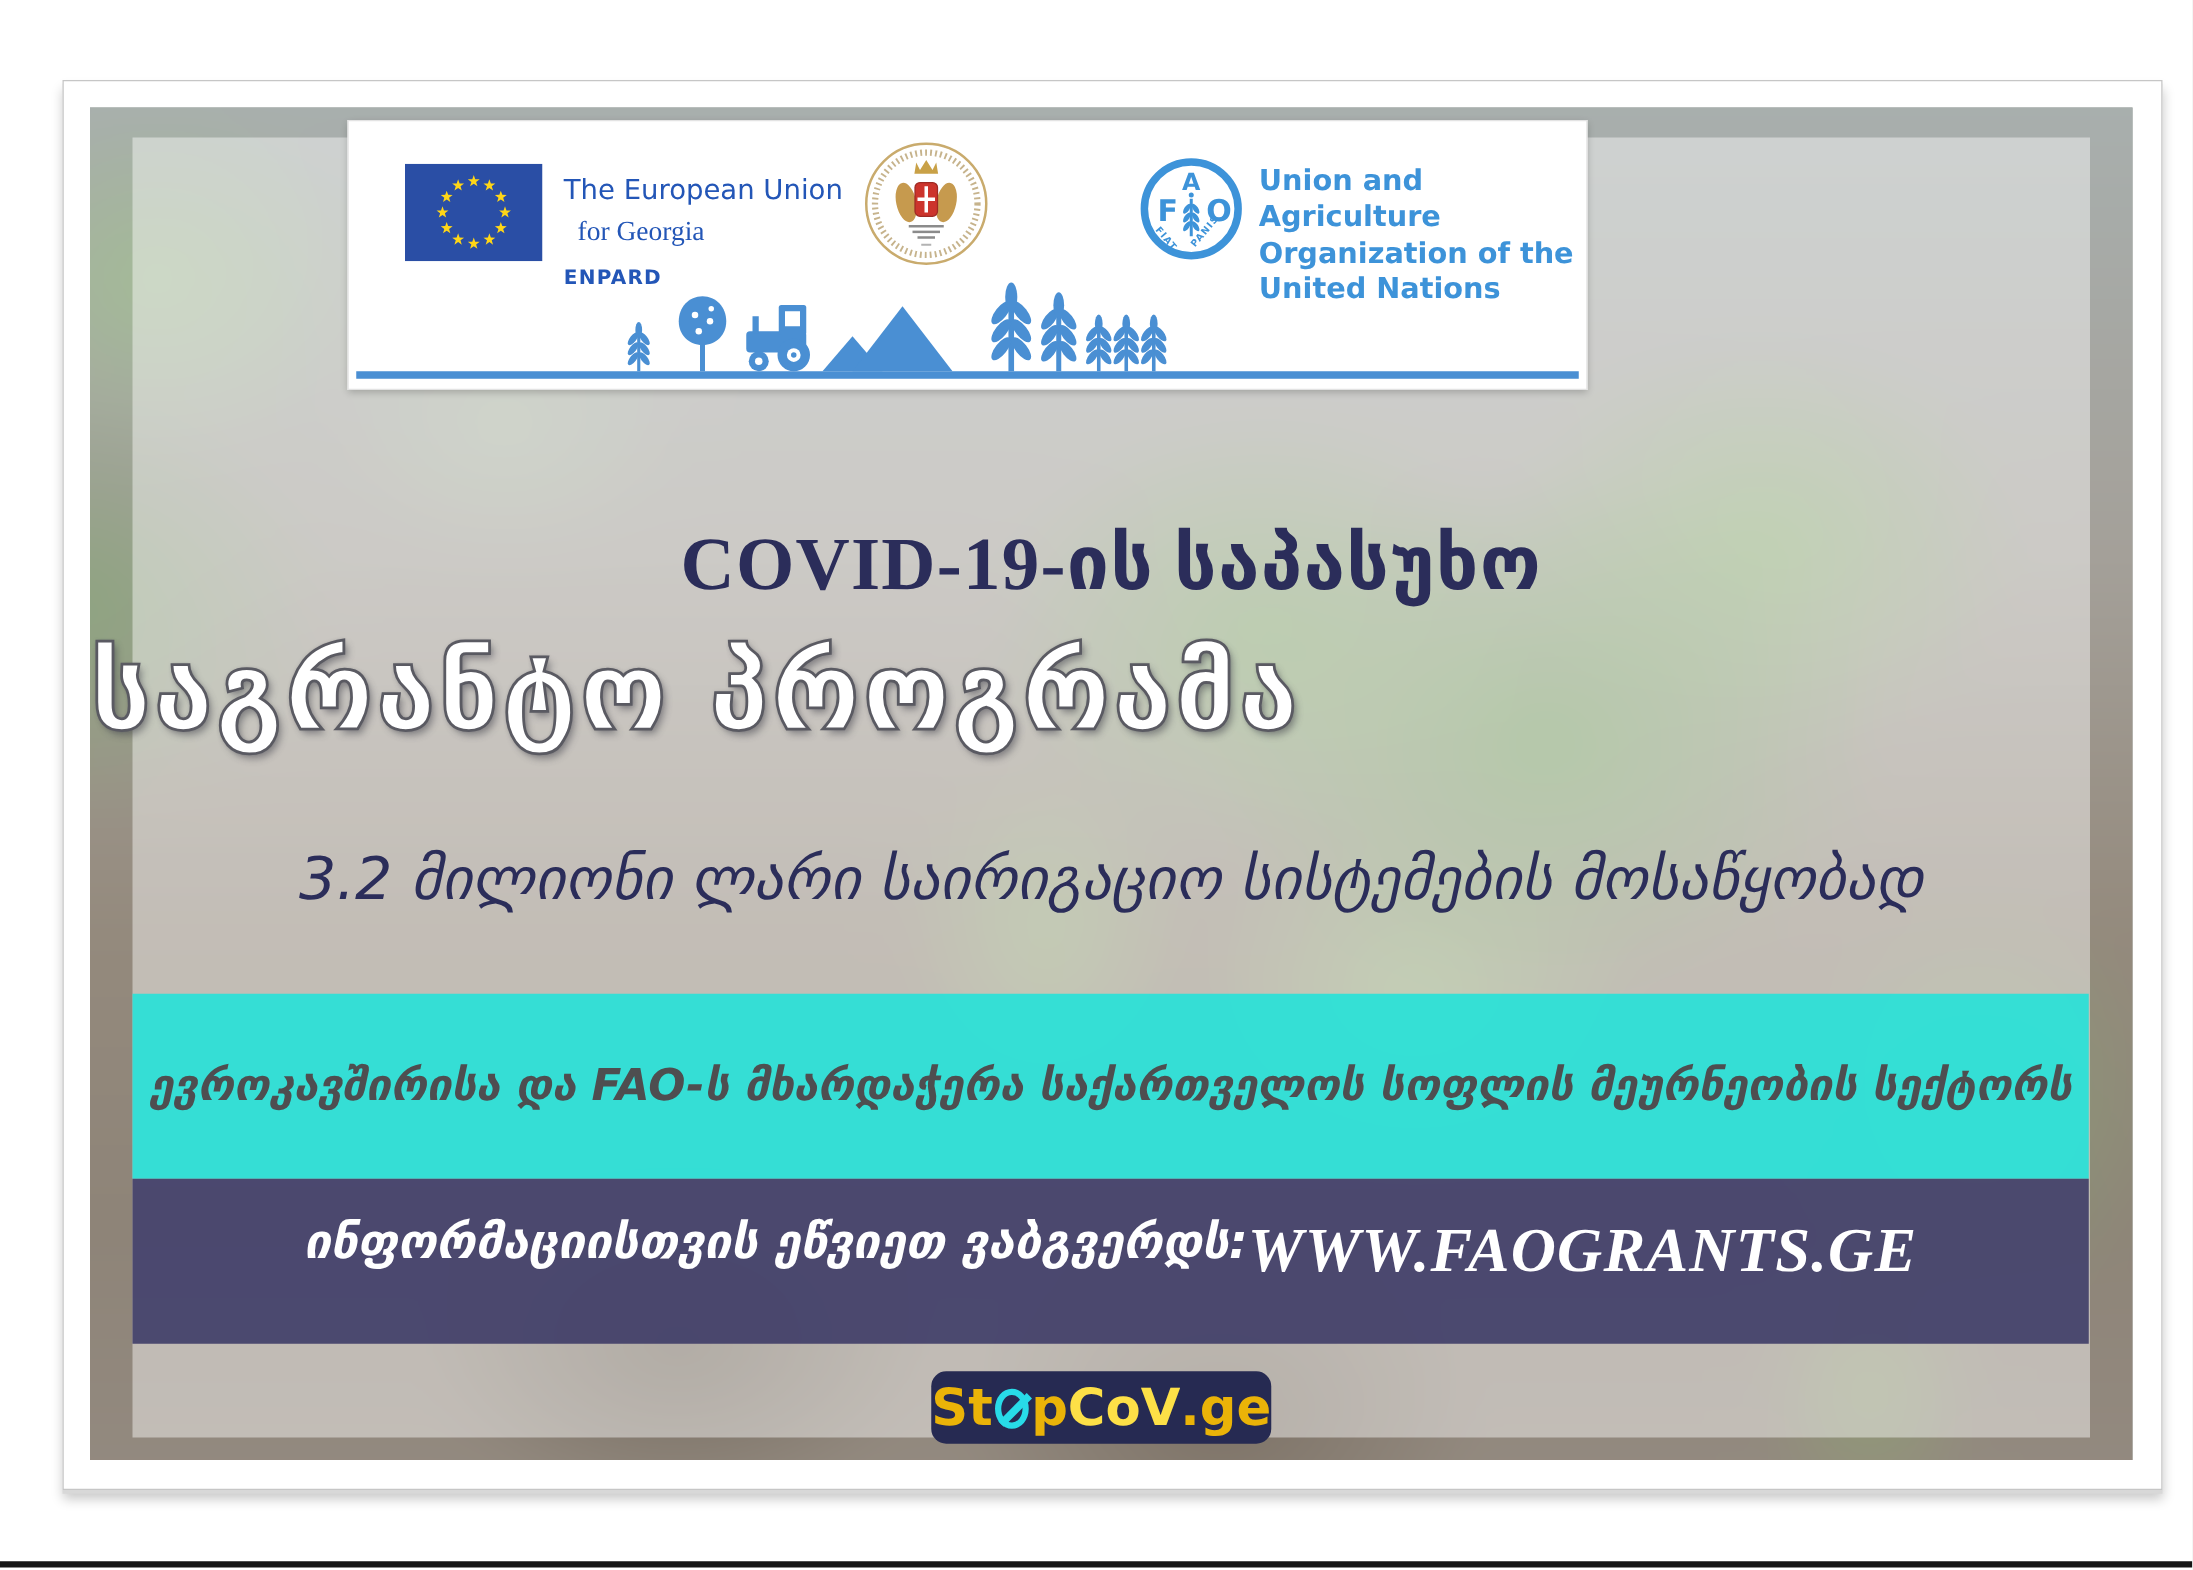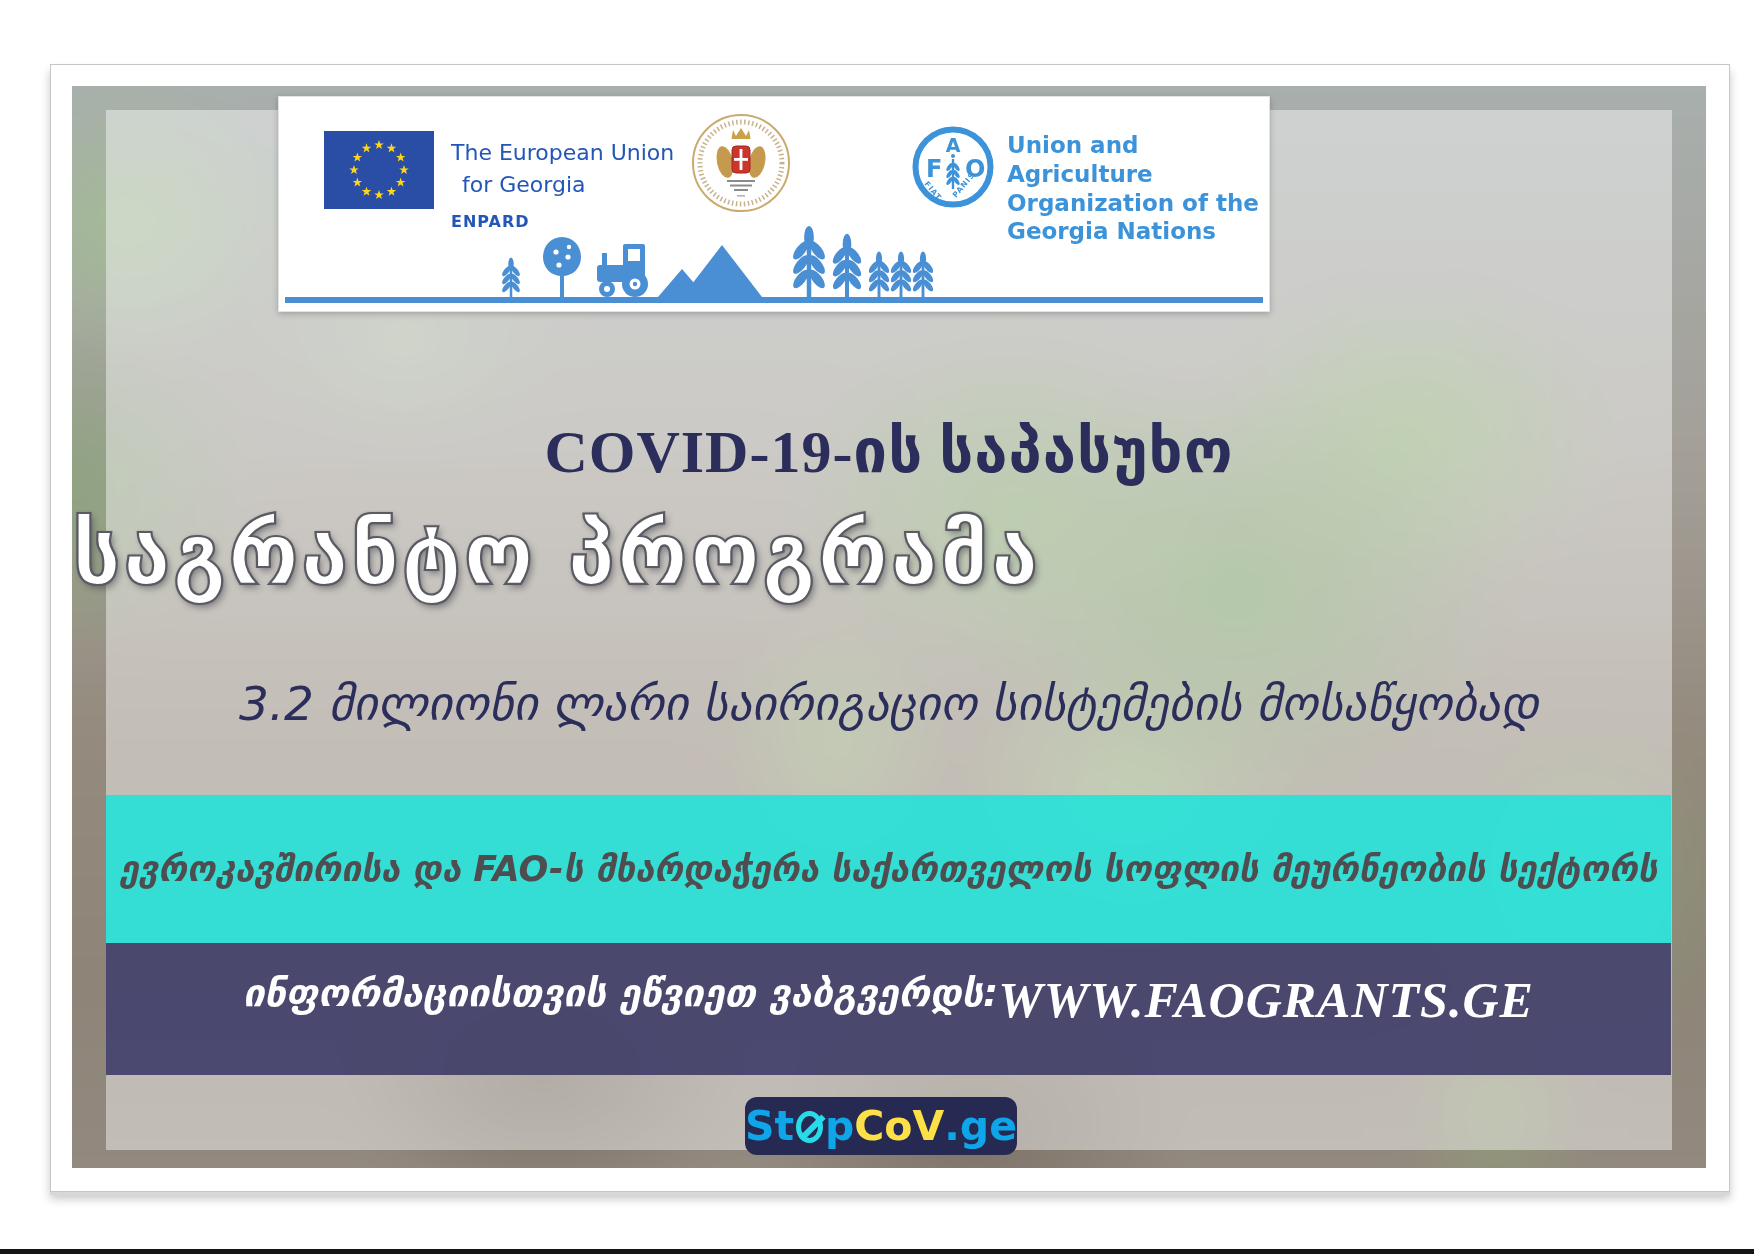--- a/index.html
+++ b/index.html
@@ -26,21 +26,21 @@
       radial-gradient(300px 210px at 55% 93%,rgba(104,92,79,.5),transparent 70%),
       linear-gradient(180deg,#a9b1b0 0%,#a4a099 35%,#948a7d 60%,#8e8478 80%,#948b81 100%);}
   .photo-overlay{position:absolute;left:34px;right:34px;top:24px;bottom:18px;background:rgba(255,255,255,.44);}
 
   
   .logo-banner{position:absolute;left:206px;top:10px;width:990px;height:214px;background:#fff;
                border:1px solid #e3e3e3;box-shadow:0 2px 6px rgba(0,0,0,.22);}
   .eu-flag{position:absolute;left:45px;top:34px;width:110px;height:78px;}
   .eu-text{position:absolute;left:172px;top:40px;color:#2356b7;line-height:1.45;}
   .eu-line{font-size:22px;}
-  .eu-line2{padding-left:11px;}
+  .eu-line2{padding-left:11px;font-family:Liberation Serif, serif;}
   .enpard{font-size:16px;font-weight:bold;letter-spacing:1px;margin-top:9px;}
   .ministry{position:absolute;left:412px;top:16px;width:100px;height:100px;}
   .fao-logo{position:absolute;left:632px;top:28px;width:84px;height:84px;}
   .fao-text{position:absolute;left:728px;top:34px;color:#3d93d9;font-weight:bold;font-size:23px;line-height:1.25;}
   .deco{position:absolute;left:0;top:0;width:990px;height:214px;}
 
   
   .kicker{position:absolute;left:0;top:330px;width:100%;text-align:center;
           font-family:"Liberation Serif","DejaVu Sans",serif;font-weight:bold;
           font-size:60px;color:#2b2d5a;letter-spacing:1px;}
@@ -60,21 +60,21 @@
           padding-top:0;}
   .navy-band .inner{display:flex;align-items:flex-start;margin-top:28px;}
   .info-label{font-style:italic;font-weight:bold;font-size:38px;color:#ffffff;}
   .site-url{font-family:"Liberation Serif","DejaVu Serif",serif;font-style:italic;font-weight:bold;
           font-size:50px;color:#ffffff;letter-spacing:1px;}
 
   
   .badge{position:absolute;left:673px;top:1011px;width:272px;height:58px;background:#262a52;
          border-radius:12px;display:flex;align-items:center;justify-content:center;
          font-weight:bold;font-size:41px;}
-  .badge .cy{color:#0ea5e9;}
+  .badge .cy{color:#eab308;}
   .badge .wh{color:#fde047;}
   .badge .o-icon{display:inline-block;position:relative;width:22px;height:22px;
          border:5.5px solid #28dbe8;border-radius:50%;margin:0 2px;top:1px;}
   .badge .o-icon::after{content:"";position:absolute;left:-5px;top:8.5px;width:32px;height:5.5px;
          background:#28dbe8;transform:rotate(-45deg);}
 
   .bottom-rule{position:absolute;left:0;top:1249px;width:1754px;height:5px;background:#151515;}
 </style>
 </head>
 <body>
@@ -144,21 +144,21 @@
             <ellipse cx="38.5" cy="56" rx="2" ry="4.6" fill="#3d93d9" transform="rotate(34 38.5 56)"></ellipse>
             <ellipse cx="45.5" cy="56" rx="2" ry="4.6" fill="#3d93d9" transform="rotate(-34 45.5 56)"></ellipse>
           </g>
           <text x="13" y="59" font-size="7.5" font-weight="bold" fill="#3d93d9" letter-spacing="1" transform="rotate(50 13 59)">FIAT</text>
           <text x="45" y="73" font-size="7.5" font-weight="bold" fill="#3d93d9" letter-spacing="1" transform="rotate(-50 45 73)">PANIS</text>
         </svg>
 
         <div class="fao-text">
           <div>Union and Agriculture</div>
           <div>Organization of the</div>
-          <div>Georgia Nations</div>
+          <div>United Nations</div>
         </div>
 
         <svg class="deco" viewBox="0 0 990 214">
           <defs>
             <g id="wheatg" fill="#4a8fd3">
               <line x1="0" y1="0" x2="0" y2="-34" stroke="#4a8fd3" stroke-width="2.5"></line>
               <ellipse cx="-4.5" cy="-10" rx="2.6" ry="6.2" transform="rotate(38 -4.5 -10)"></ellipse>
               <ellipse cx="4.5" cy="-10" rx="2.6" ry="6.2" transform="rotate(-38 4.5 -10)"></ellipse>
               <ellipse cx="-4.5" cy="-18" rx="2.6" ry="6.2" transform="rotate(38 -4.5 -18)"></ellipse>
               <ellipse cx="4.5" cy="-18" rx="2.6" ry="6.2" transform="rotate(-38 4.5 -18)"></ellipse>

